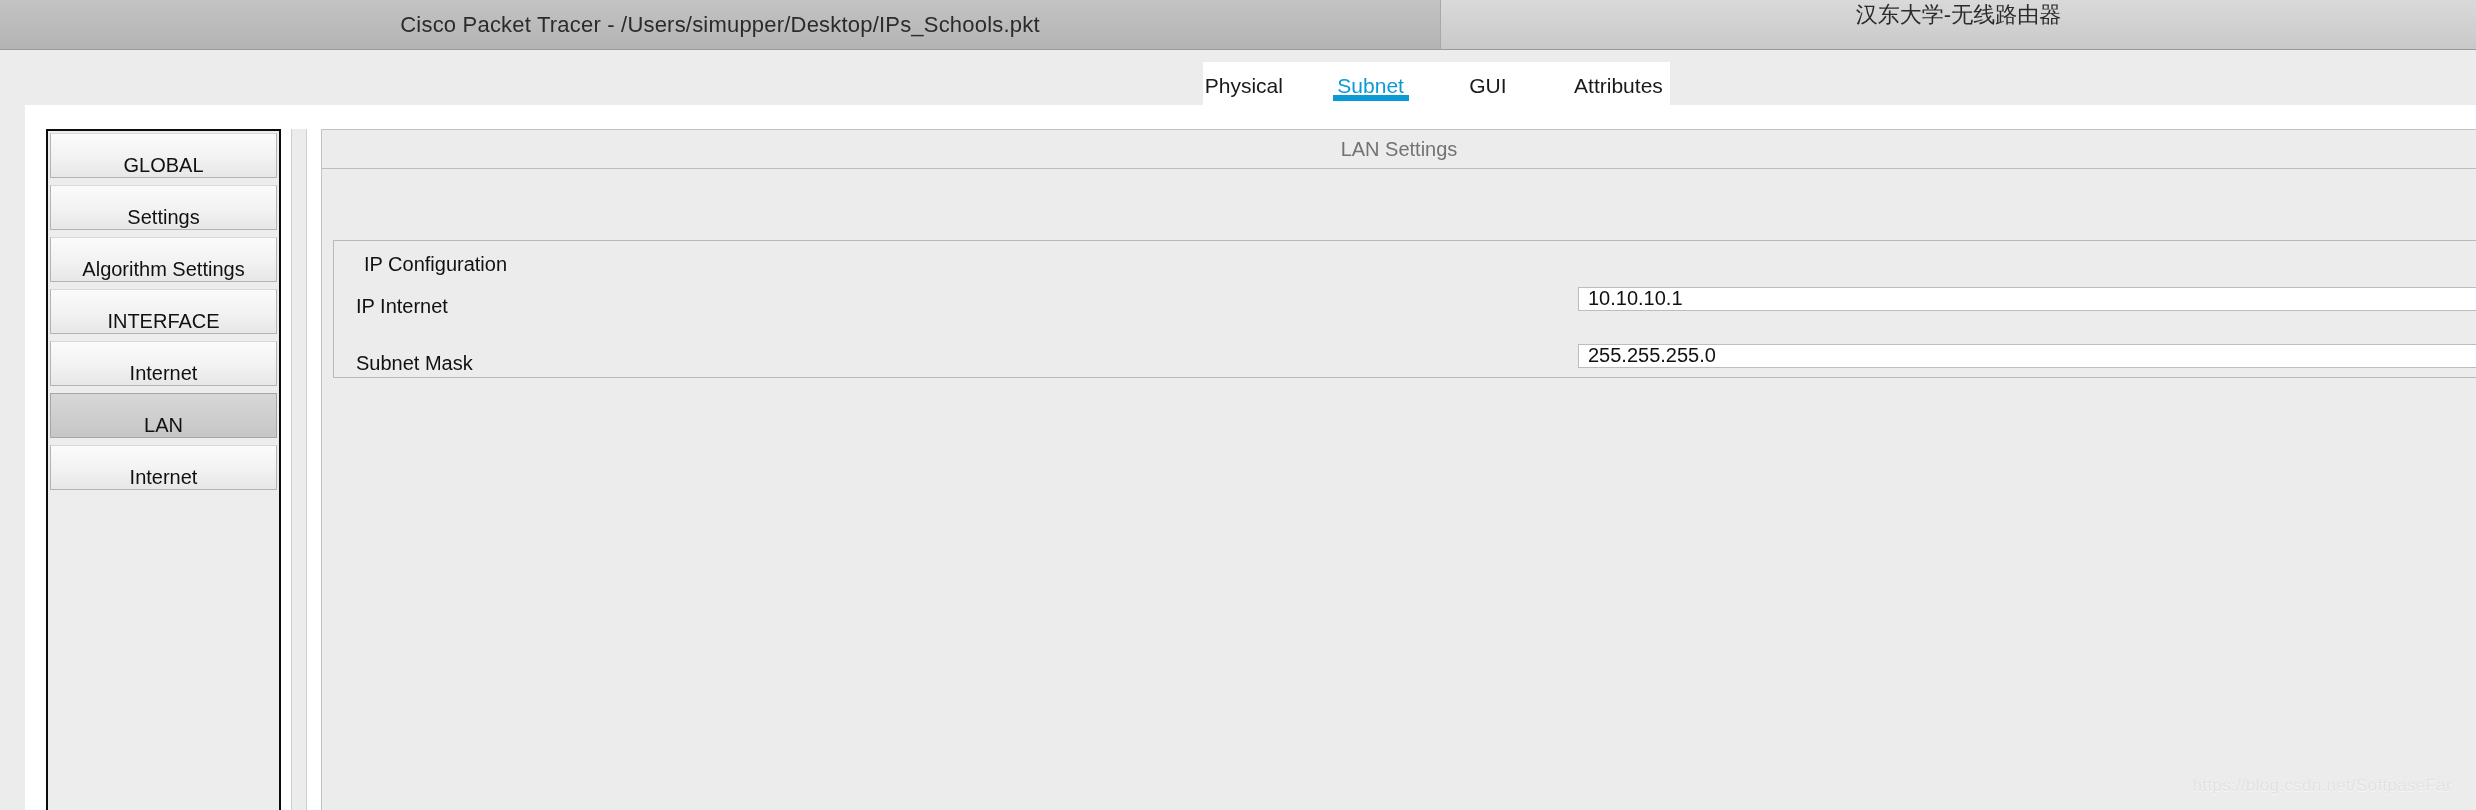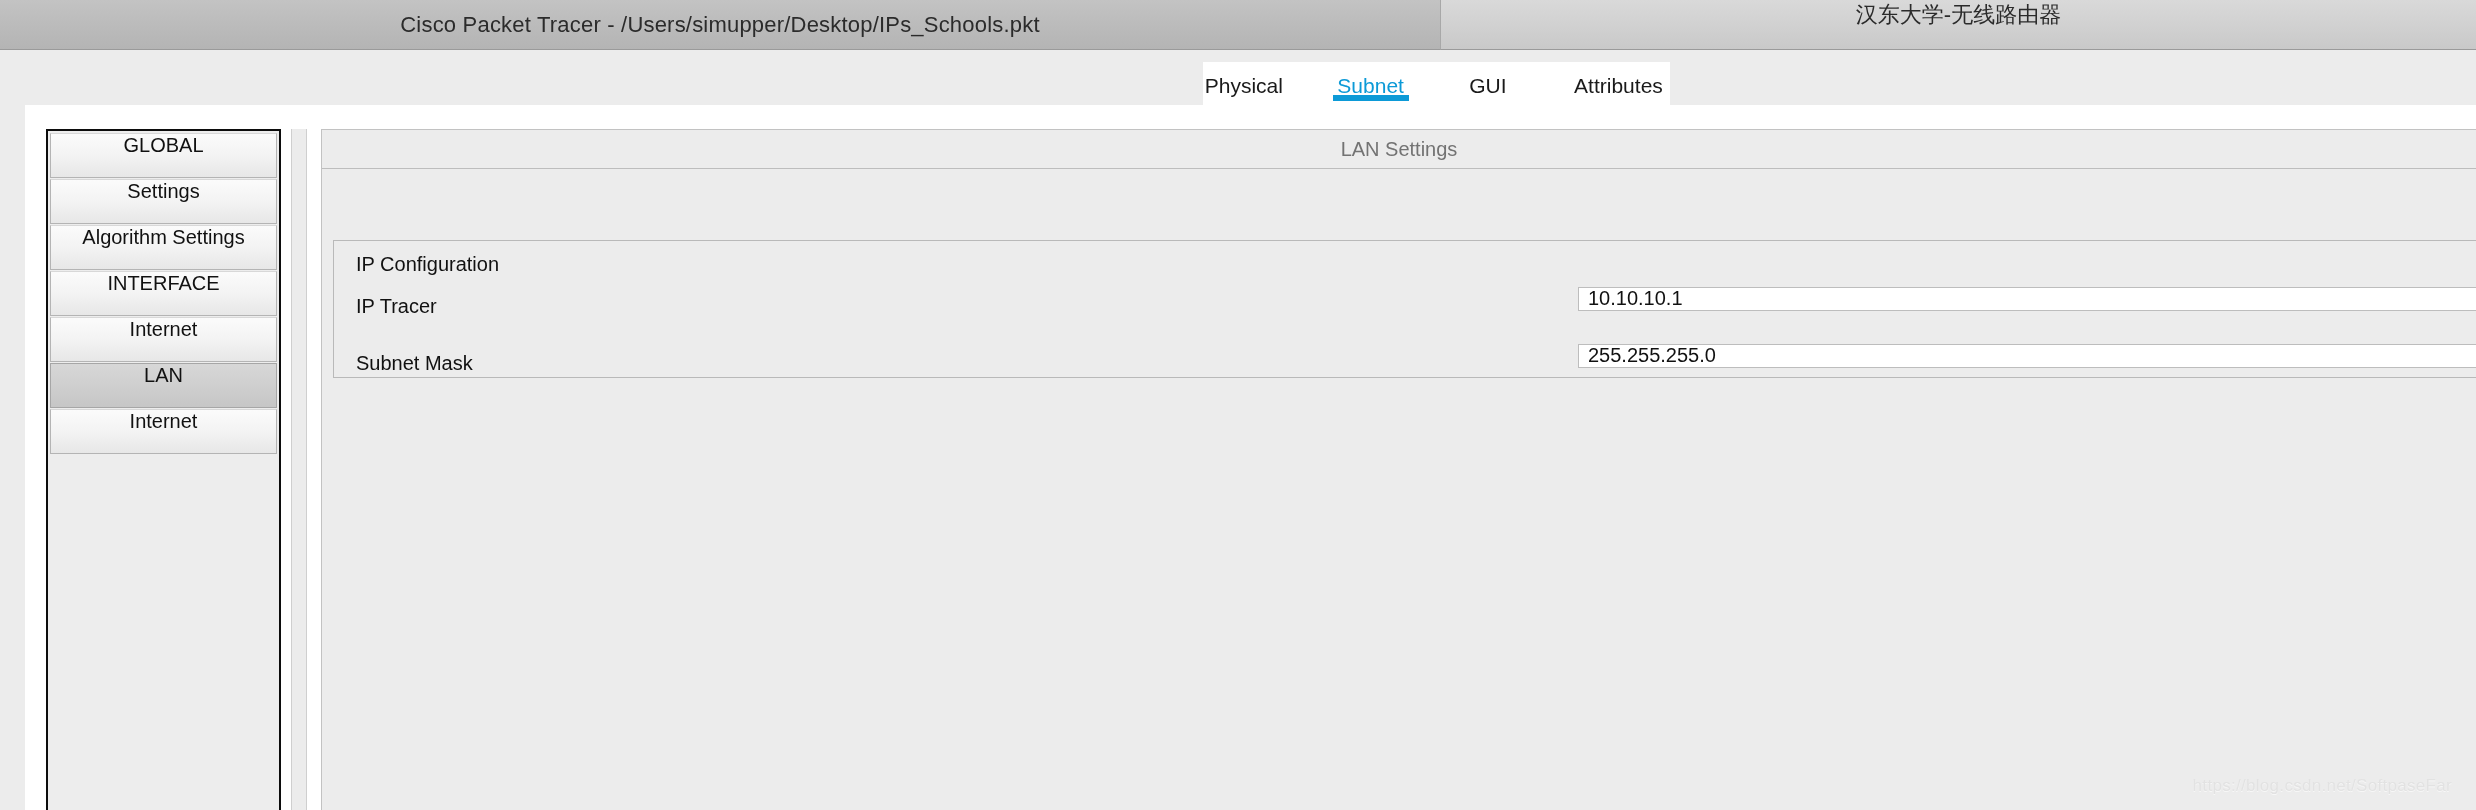--- a/index.html
+++ b/index.html
@@ -55,24 +55,24 @@
     background:#ffffff;
   }
 
   
   .sidebar{
     position:absolute;left:21px;top:24px;width:235px;bottom:0;
     border:2px solid #0c0c0c;border-bottom:none;background:#ededed;box-sizing:border-box;
   }
   .sb-list{position:absolute;left:2px;top:2px;right:2px;bottom:0;}
   .sb-btn{
-    height:45px;margin:0 0 1px 0;
+    height:45px;margin:0 0 7px 0;
     background:linear-gradient(to bottom,#fbfbfb 0%,#f3f3f3 50%,#e7e7e7 100%);
     border:1px solid #b4b4b4;border-top:1px solid #d8d8d8;
-    display:flex;align-items:flex-start;justify-content:center;
+    display:flex;align-items:flex-end;justify-content:center;
     font-size:20px;color:#111;box-sizing:border-box;cursor:default;
   }
   .sb-btn.sel{
     background:linear-gradient(to bottom,#d7d7d7 0%,#cfcfcf 50%,#c6c6c6 100%);
     border:1px solid #a6a6a6;
   }
 
   
   .splitter{
     position:absolute;left:266px;top:24px;width:16px;bottom:0;background:#ececec;
@@ -90,21 +90,21 @@
     display:flex;align-items:center;justify-content:center;
     font-size:20px;color:#737373;background:#ececec;
   }
   .panel-body{position:absolute;left:0;right:0;top:39px;bottom:0;background:#ececec;}
 
   
   .ipbox{
     position:absolute;left:11px;top:71px;right:0;height:138px;
     border:1px solid #b9b9b9;border-right:none;background:#ececec;box-sizing:border-box;
   }
-  .ip-title{position:absolute;left:22px;top:12px;font-size:20px;color:#111;}
+  .ip-title{position:absolute;left:30px;top:12px;font-size:20px;color:#111;}
   .ip-row{position:absolute;left:0;right:0;height:42px;}
   .ip-row.r1{top:44px;}
   .ip-row.r2{top:101px;}
   .ip-label{position:absolute;left:22px;top:10px;font-size:20px;color:#111;}
   .ip-field{
     position:absolute;left:1244px;right:0;top:2px;height:24px;
     background:#ffffff;border:1px solid #bdbdbd;border-right:none;
     display:flex;align-items:flex-end;box-sizing:border-box;
   }
   .ip-field .v{padding-left:9px;font-size:20px;color:#111;}
@@ -184,21 +184,21 @@
     <div class="mainpanel">
       <div class="panel-header">
         <span>LAN Settings</span>
       </div>
       <div class="panel-body">
 
         <div class="ipbox">
           <div class="ip-title">IP Configuration</div>
 
           <div class="ip-row r1">
-            <div class="ip-label">IP Tracer</div>
+            <div class="ip-label">IP Internet</div>
             <div class="ip-field">
               <span class="v">10.10.10.1</span>
             </div>
           </div>
 
           <div class="ip-row r2">
             <div class="ip-label">Subnet Mask</div>
             <div class="ip-field">
               <span class="v">255.255.255.0</span>
             </div>

